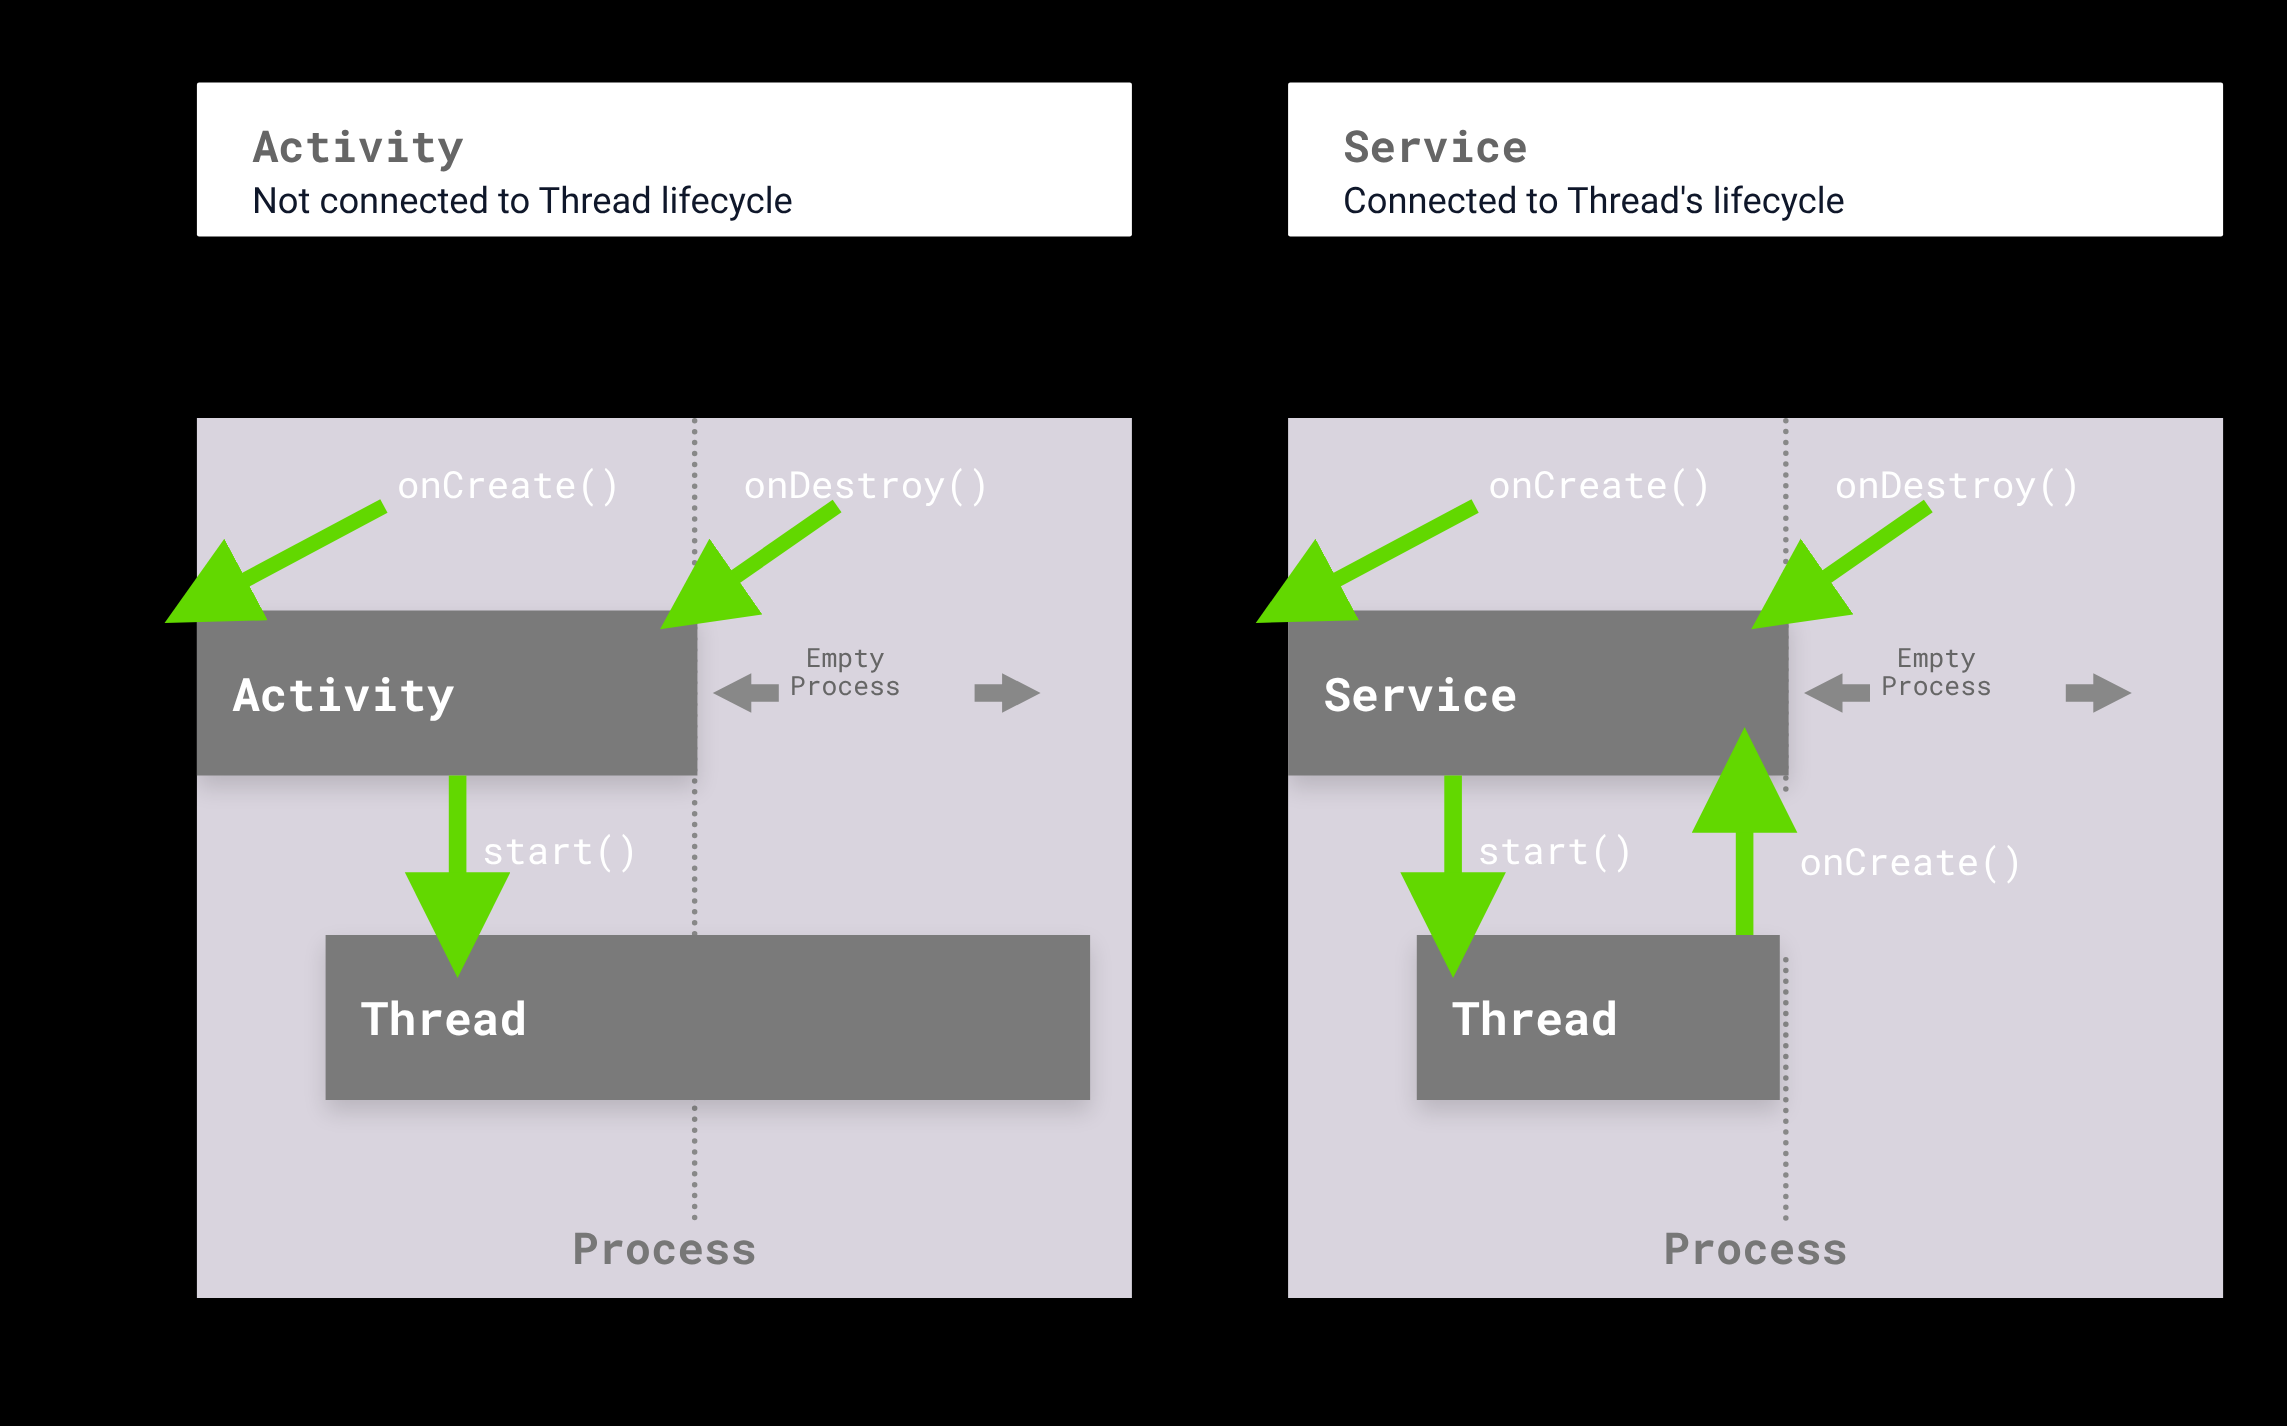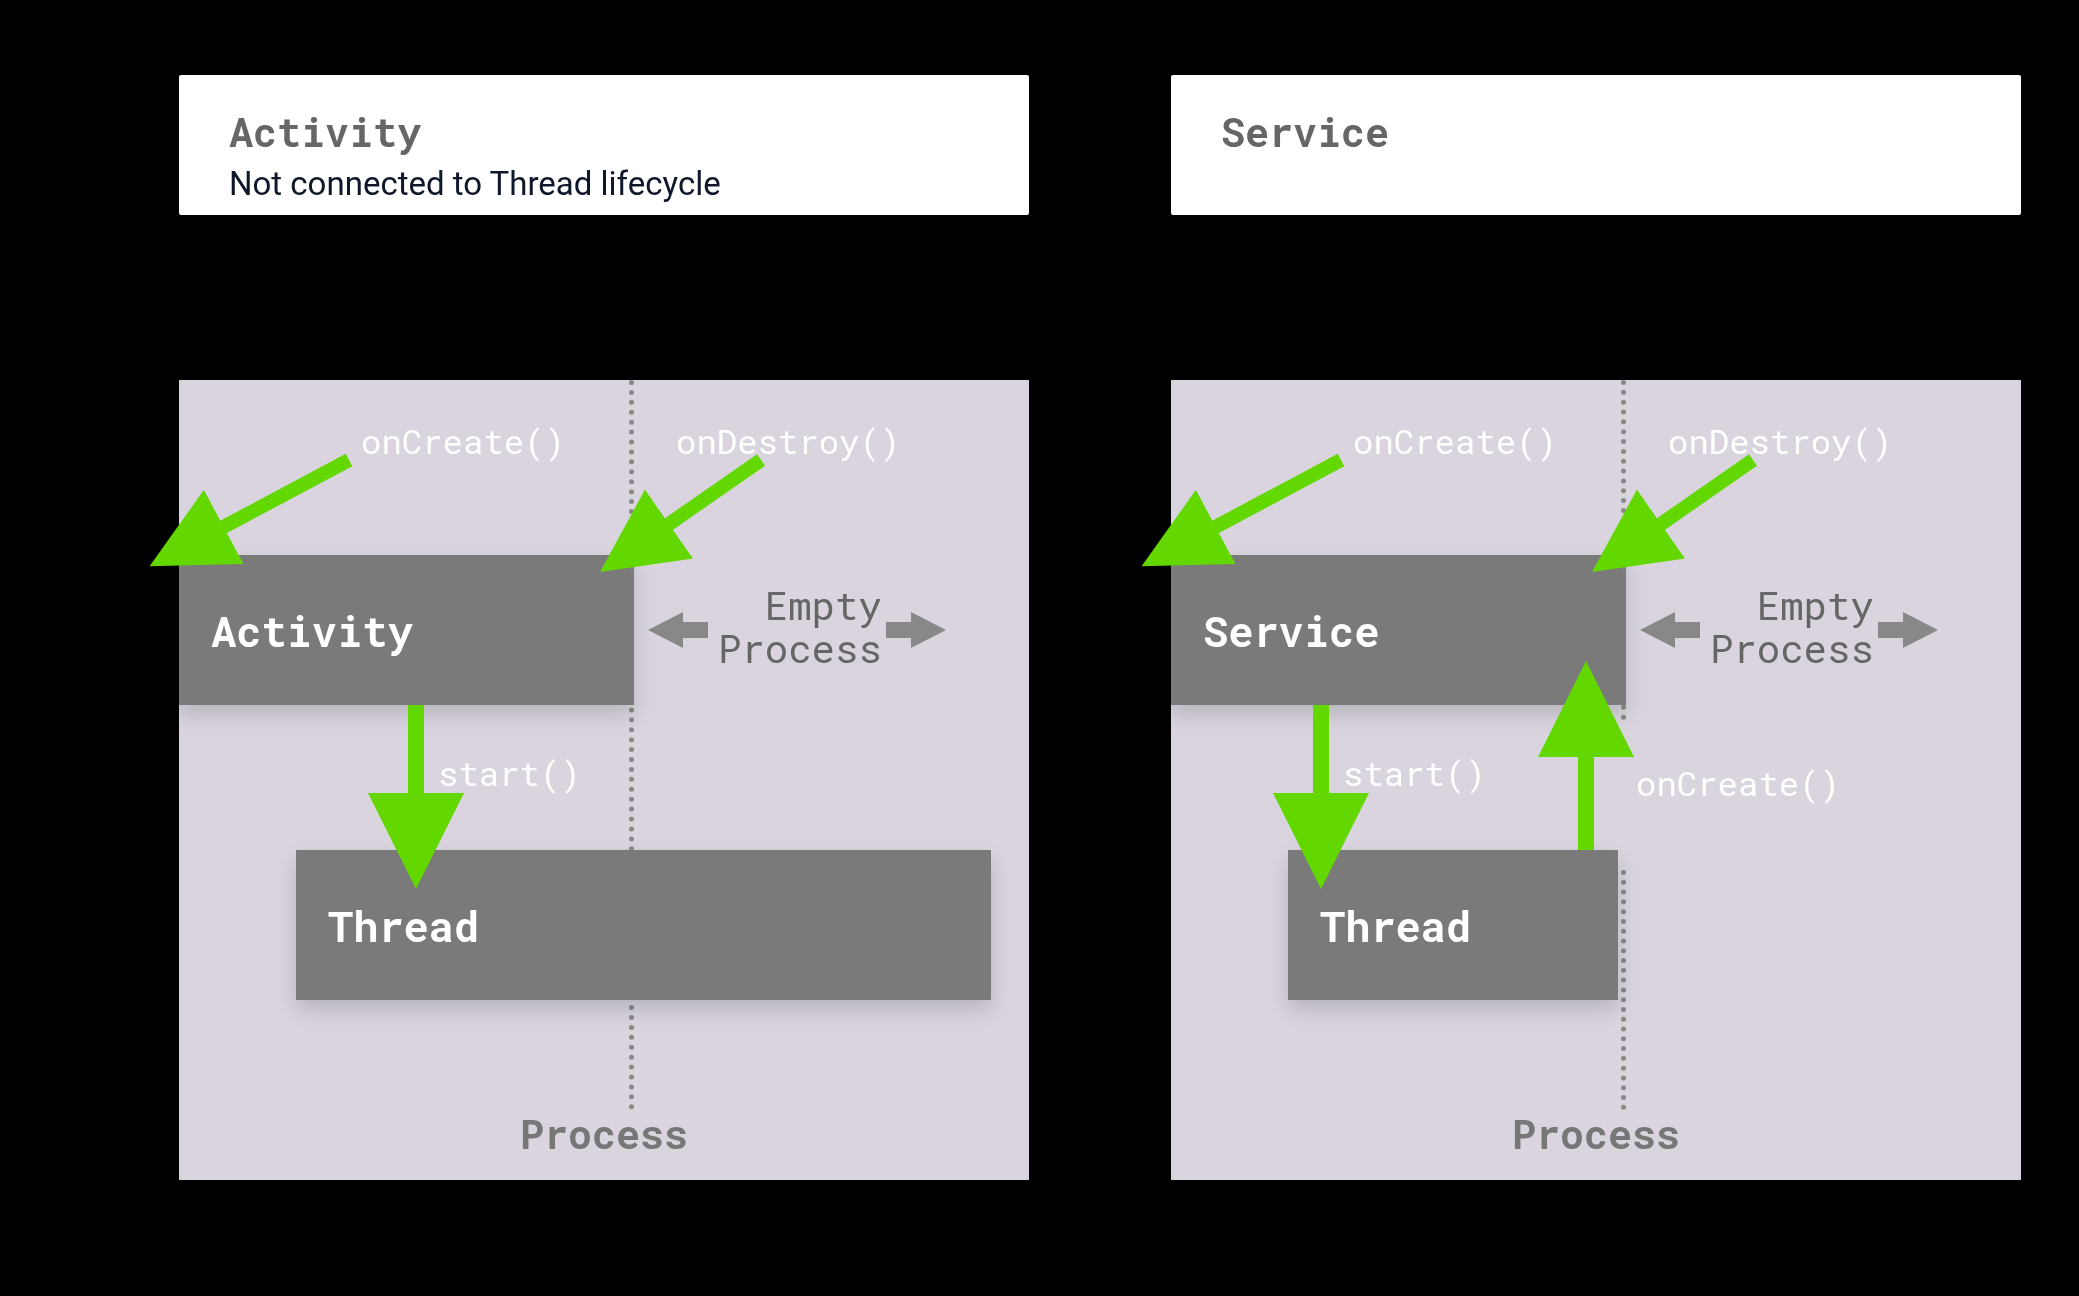--- a/index.html
+++ b/index.html
@@ -79,39 +79,40 @@
   .mono-label {
     position: absolute;
     font-family: "Roboto Mono","SFMono-Regular",Consolas,monospace;
     font-size: 34px;
     color: #ffffff;
     white-space: nowrap;
   }
   .empty-process {
     position: absolute;
     font-family: "Roboto Mono","SFMono-Regular",Consolas,monospace;
-    font-size: 39px;
+    font-size: 24px;
     color: #666;
-    text-align: right;
+    text-align: center;
     line-height: 1.1;
   }
   svg.arrow { position: absolute; overflow: visible; }
 </style>
 </head>
 <body>
 
 <div class="canvas" style="transform: scale(1);">
 
   <div class="header-card" style="left:98px; top:75px;">
     <div class="header-title">Activity</div>
     <div class="header-sub">Not connected to Thread lifecycle</div>
   </div>
 
   <div class="header-card" style="left:1090px; top:75px;">
     <div class="header-title">Service</div>
+    <div class="header-sub">Connected to Thread's lifecycle</div>
   </div>
 
   <div class="process-box" style="left:98px; top:380px;">
     <div class="dashed-line" style="left:450px;"></div>
     <div class="process-label">Process</div>
   </div>
 
   <div class="process-box" style="left:1090px; top:380px;">
     <div class="dashed-line short" style="left:450px; top:0;"></div>
     <div class="dashed-line" style="left:450px; top:490px; height:240px;"></div>

